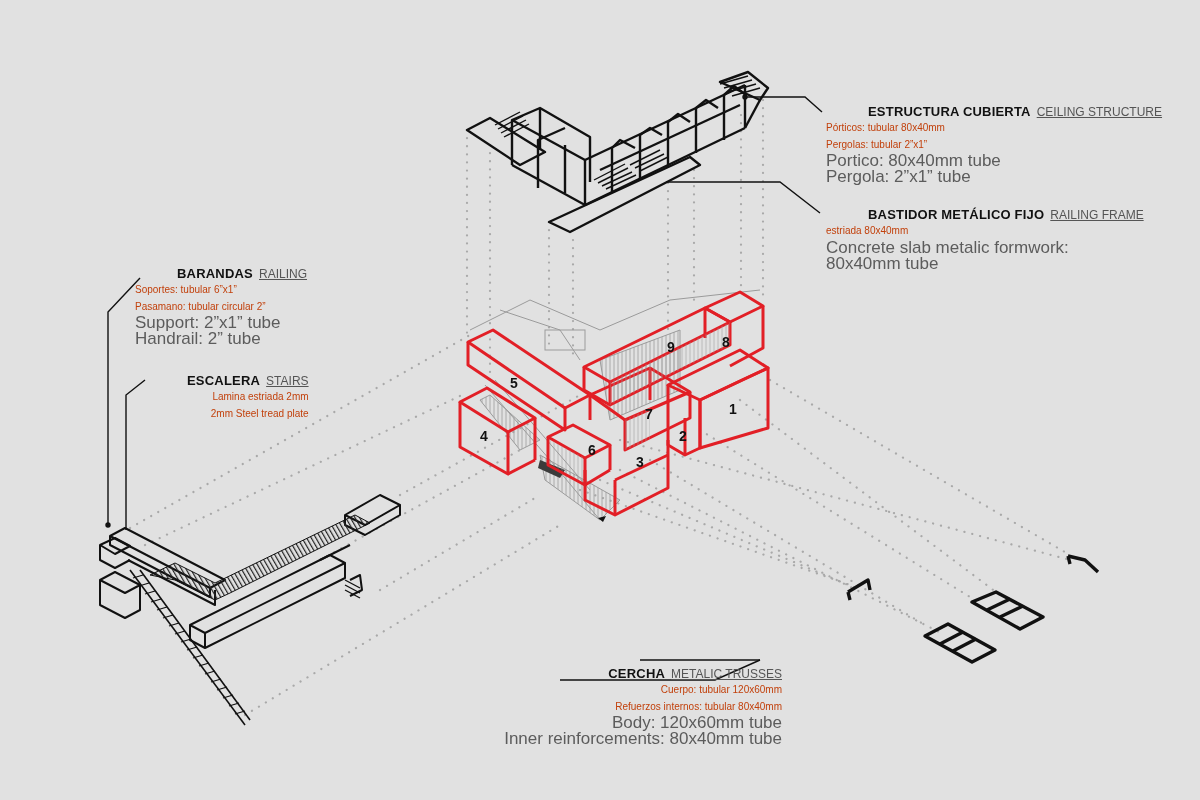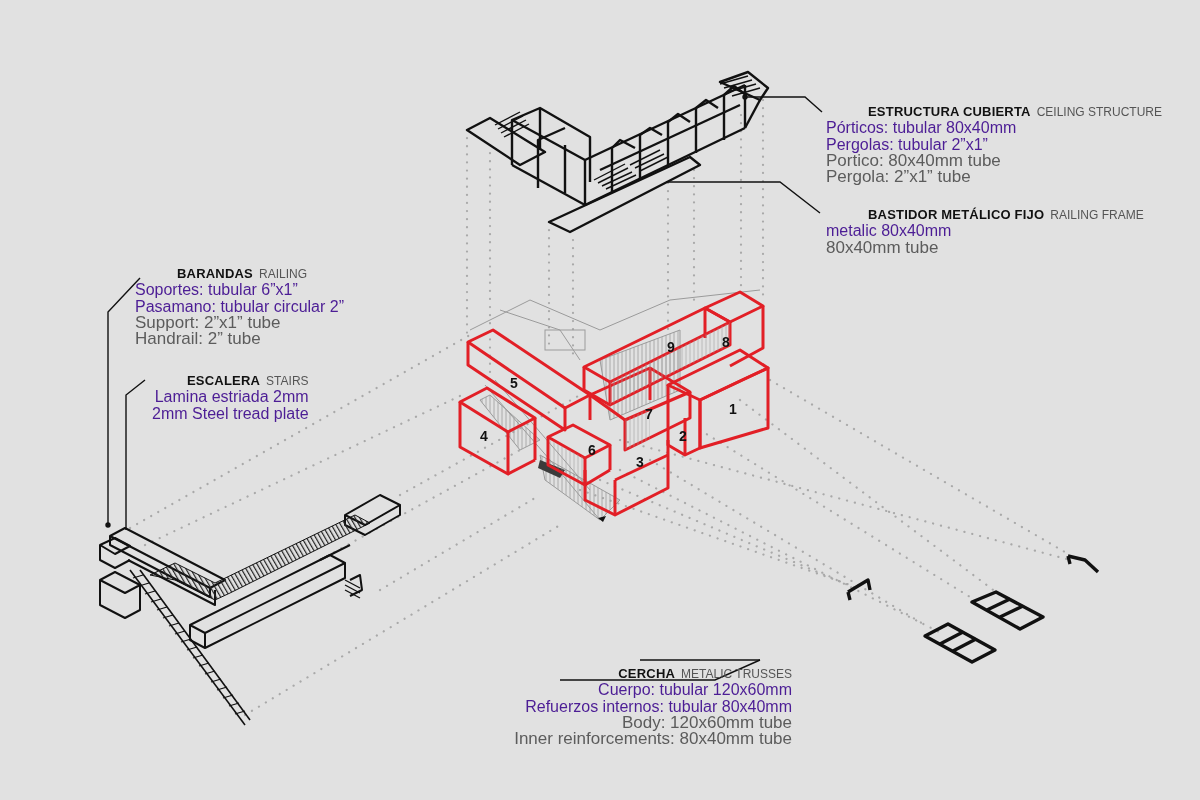--- a/index.html
+++ b/index.html
@@ -1,22 +1,22 @@
 <!DOCTYPE html>
 <html><head>
 <meta charset="utf-8">
 <style>
   html,body{margin:0;padding:0;}
   body{width:1200px;height:800px;background:#e1e1e1;position:relative;overflow:hidden;font-family:"Liberation Sans",sans-serif;}
   svg.diagram{position:absolute;left:0;top:0;width:1200px;height:800px;}
   .lbl{position:absolute;color:#3a3a3a;font-family:"Liberation Sans",sans-serif;}
   .lbl .title{font-size:13px;line-height:16px;white-space:nowrap;}
   .lbl .title b{font-weight:bold;color:#111;letter-spacing:0.2px;padding-left:42px;}
-  .lbl .title .en{color:#555;font-size:12px;margin-left:6px;}
-  .lbl .es{font-size:16px;line-height:16.5px;color:#4c1d95;white-space:nowrap;}
+  .lbl .title .en{color:#555;font-size:12px;margin-left:6px;text-decoration:underline;}
+  .lbl .es{font-size:10px;line-height:16.5px;color:#c2410c;white-space:nowrap;}
   .lbl .enl{font-size:17px;line-height:16px;color:#5c5c5c;white-space:nowrap;}
   .right{text-align:right;}
   .num{font-family:"Liberation Sans",sans-serif;font-weight:bold;font-size:14px;fill:#111;}
 </style>
 </head>
 <body>
 
 <svg class="diagram" viewBox="0 0 1200 800" xmlns="http://www.w3.org/2000/svg">
   <defs>
     <pattern id="hatch" width="4" height="4" patternUnits="userSpaceOnUse" patternTransform="rotate(-30)">
@@ -242,37 +242,38 @@
 <div class="lbl" style="left:826px;top:104px;">
   <div class="title"><b>ESTRUCTURA CUBIERTA</b><span class="en">CEILING STRUCTURE</span></div>
   <div class="es">Pórticos: tubular 80x40mm</div>
   <div class="es">Pergolas: tubular 2”x1”</div>
   <div class="enl">Portico: 80x40mm tube</div>
   <div class="enl">Pergola: 2”x1” tube</div>
 </div>
 
 <div class="lbl" style="left:826px;top:207px;">
   <div class="title"><b>BASTIDOR METÁLICO FIJO</b><span class="en">RAILING FRAME</span></div>
-  <div class="es">metalic 80x40mm</div>
+  <div class="es">estriada 80x40mm</div>
+  <div class="enl">Concrete slab metalic formwork:</div>
   <div class="enl">80x40mm tube</div>
 </div>
 
 <div class="lbl" style="left:135px;top:266px;">
   <div class="title"><b>BARANDAS</b><span class="en">RAILING</span></div>
   <div class="es">Soportes: tubular 6”x1”</div>
   <div class="es">Pasamano: tubular circular 2”</div>
   <div class="enl">Support: 2”x1” tube</div>
   <div class="enl">Handrail: 2” tube</div>
 </div>
 
 <div class="lbl" style="left:145px;top:373px;text-align:right;">
   <div class="title"><b>ESCALERA</b><span class="en">STAIRS</span></div>
   <div class="es">Lamina estriada 2mm</div>
   <div class="es">2mm Steel tread plate</div>
 </div>
 
-<div class="lbl right" style="right:408px;top:666px;margin-left:12px;">
+<div class="lbl right" style="right:418px;top:666px;margin-left:12px;">
   <div class="title"><b>CERCHA</b><span class="en">METALIC TRUSSES</span></div>
   <div class="es">Cuerpo: tubular 120x60mm</div>
   <div class="es">Refuerzos internos: tubular 80x40mm</div>
   <div class="enl">Body: 120x60mm tube</div>
   <div class="enl">Inner reinforcements: 80x40mm tube</div>
 </div>
 
 </body></html>

